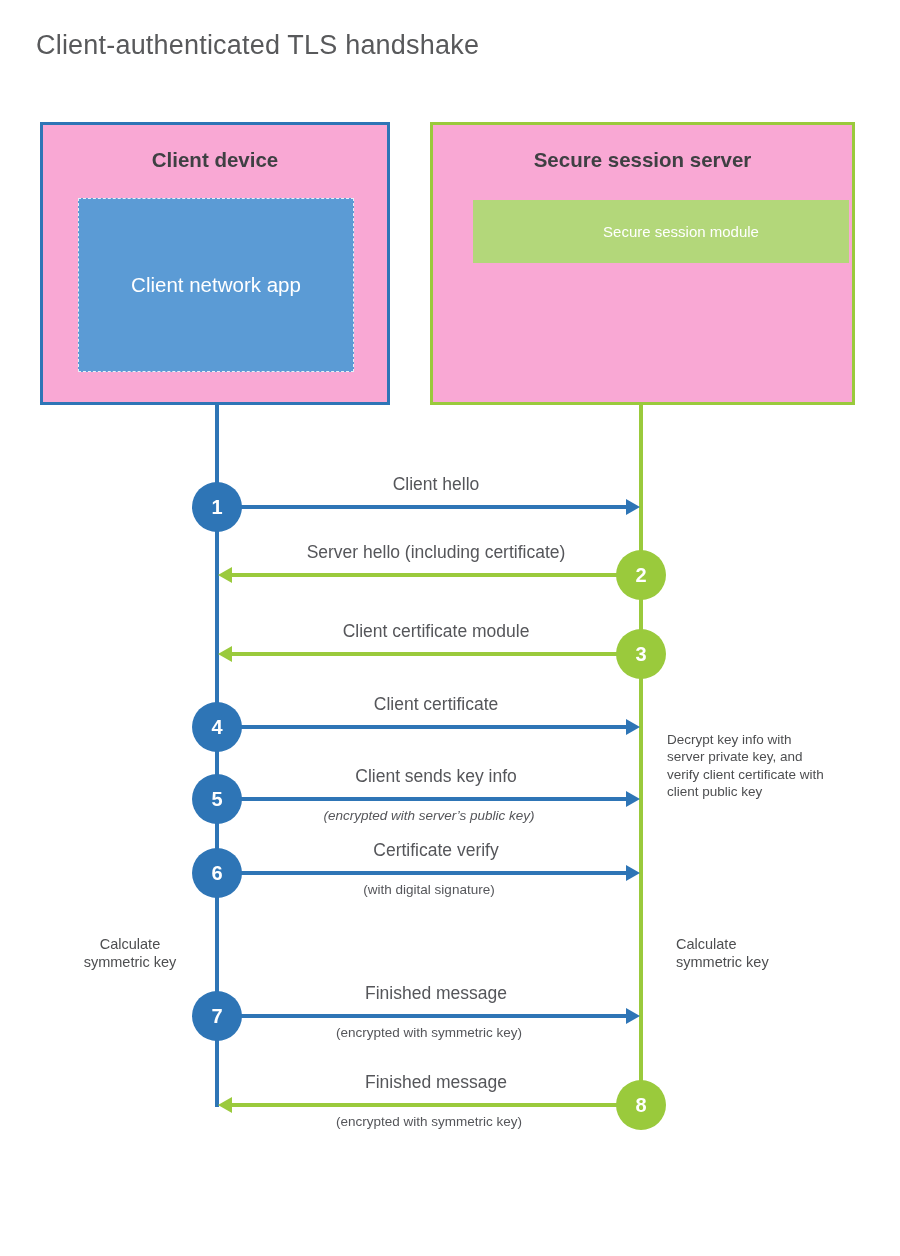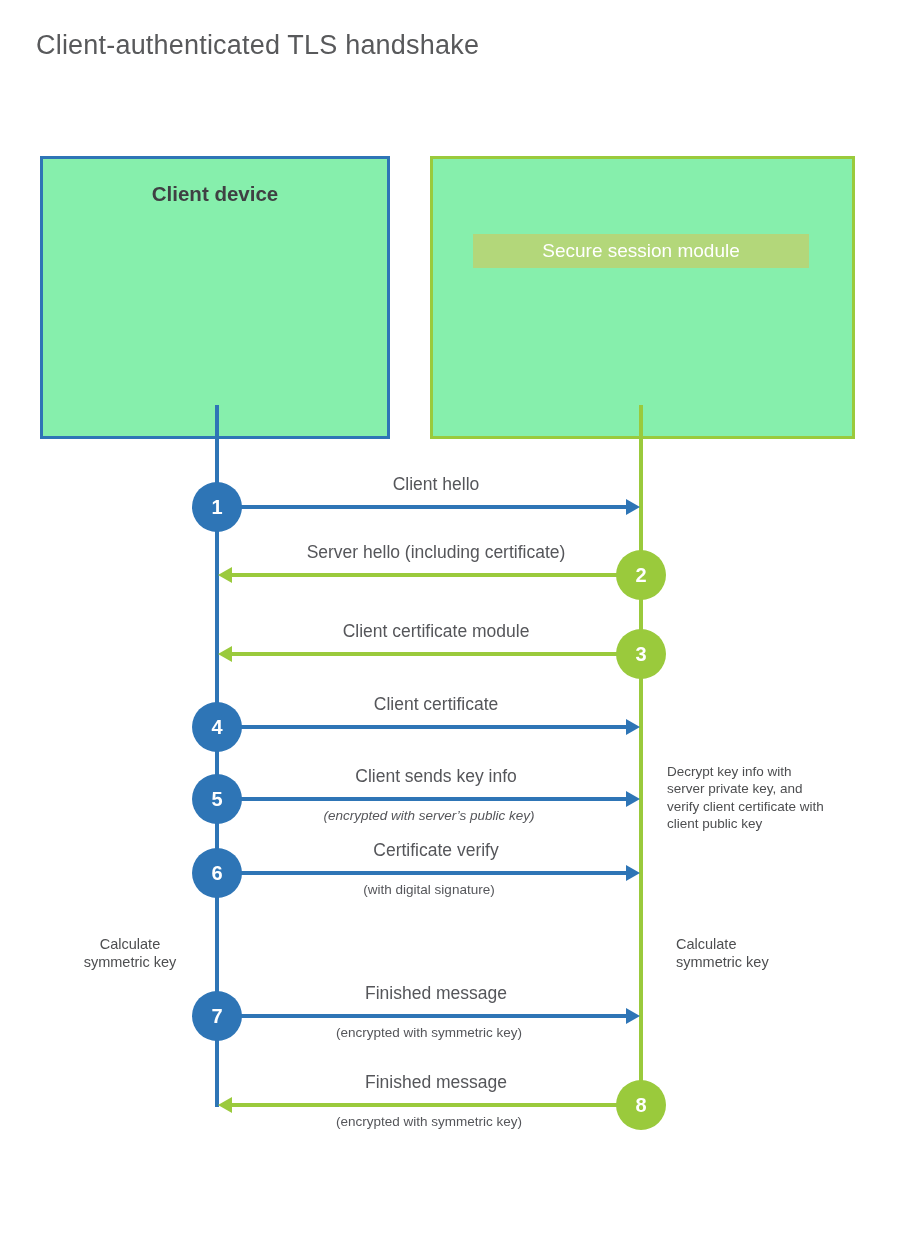--- a/index.html
+++ b/index.html
@@ -14,34 +14,34 @@
   }
   #canvas{
     position:relative;width:900px;height:1256px;background:#fff;overflow:hidden;
     font-family:"Liberation Sans","DejaVu Sans",sans-serif;
   }
   .title{
     position:absolute;left:36px;top:30px;font-size:27px;font-weight:400;
     color:var(--title);letter-spacing:.2px;
   }
   
-  .actor-box{position:absolute;top:122px;height:283px;background:#86efac;box-sizing:border-box;margin-top:34px;}
+  .actor-box{position:absolute;top:122px;height:283px;background:#f9a8d4;box-sizing:border-box;}
   .client-box{left:40px;width:350px;border:3px solid var(--blue);}
   .server-box{left:430px;width:425px;border:3px solid var(--green);}
   .actor-title{margin-top:23px;text-align:center;font-size:20.5px;font-weight:bold;color:var(--heading);}
   .app-box{
     position:absolute;left:35px;top:73px;width:276px;height:174px;
     background:var(--blue-fill);border:1px dashed rgba(255,255,255,.85);box-sizing:border-box;
     display:flex;align-items:center;justify-content:center;text-align:center;
   }
   .app-box span{color:#fff;font-size:20.5px;line-height:1.55;max-width:215px;}
   .server-bar{
-    position:absolute;left:40px;width:336px;height:34px;background:var(--green-fill);
+    position:absolute;left:40px;width:336px;height:63px;background:var(--green-fill);
     display:flex;align-items:center;justify-content:center;
-    color:#fff;font-size:19px;
+    color:#fff;font-size:15px;padding-left:40px;
   }
   
   .lifeline{position:absolute;top:405px;width:4px;}
   .lifeline.client{left:215px;height:702px;background:var(--blue);}
   .lifeline.server{left:639px;height:700px;background:var(--green);}
   
   .msg .circle{
     position:absolute;width:50px;height:50px;border-radius:50%;
     display:flex;align-items:center;justify-content:center;
     color:#fff;font-size:20px;font-weight:bold;z-index:3;
@@ -58,36 +58,40 @@
   .msg .label{
     position:absolute;left:236px;width:400px;text-align:center;
     font-size:17.5px;color:var(--label);z-index:1;
   }
   .msg .sub{
     position:absolute;left:229px;width:400px;text-align:center;
     font-size:13.5px;color:var(--label);z-index:1;
   }
   
   .note{position:absolute;color:#4d4e50;}
-  .note-decrypt{left:667px;top:763px;width:160px;font-size:13.5px;line-height:1.28;}
+  .note-decrypt{left:667px;top:731px;width:160px;font-size:13.5px;line-height:1.28;}
   .note-calc-left{left:70px;top:936px;width:120px;font-size:14.5px;line-height:1.22;text-align:center;}
   .note-calc-right{left:676px;top:936px;width:120px;font-size:14.5px;line-height:1.22;text-align:left;}
 </style>
 </head>
 <body>
 
 <div id="canvas">
 
   <div class="title">Client-authenticated TLS handshake</div>
 
   <div class="actor-box client-box">
     <div class="actor-title">Client device</div>
+    <div class="app-box">
+      <span>Client network app</span>
+    </div>
   </div>
 
   <div class="actor-box server-box">
+    <div class="actor-title">Secure session server</div>
     <div class="server-bar" style="top:75px">Secure session module</div>
   </div>
 
   <div class="lifeline client"></div>
   <div class="lifeline server"></div>
 
   <div id="messages-layer">
       <div class="msg from-client">
     <div class="circle" style="top: 482px; left: 192px;">1</div>
     <div class="line" style="top: 505px; left: 217px; width: 410px;"></div>

